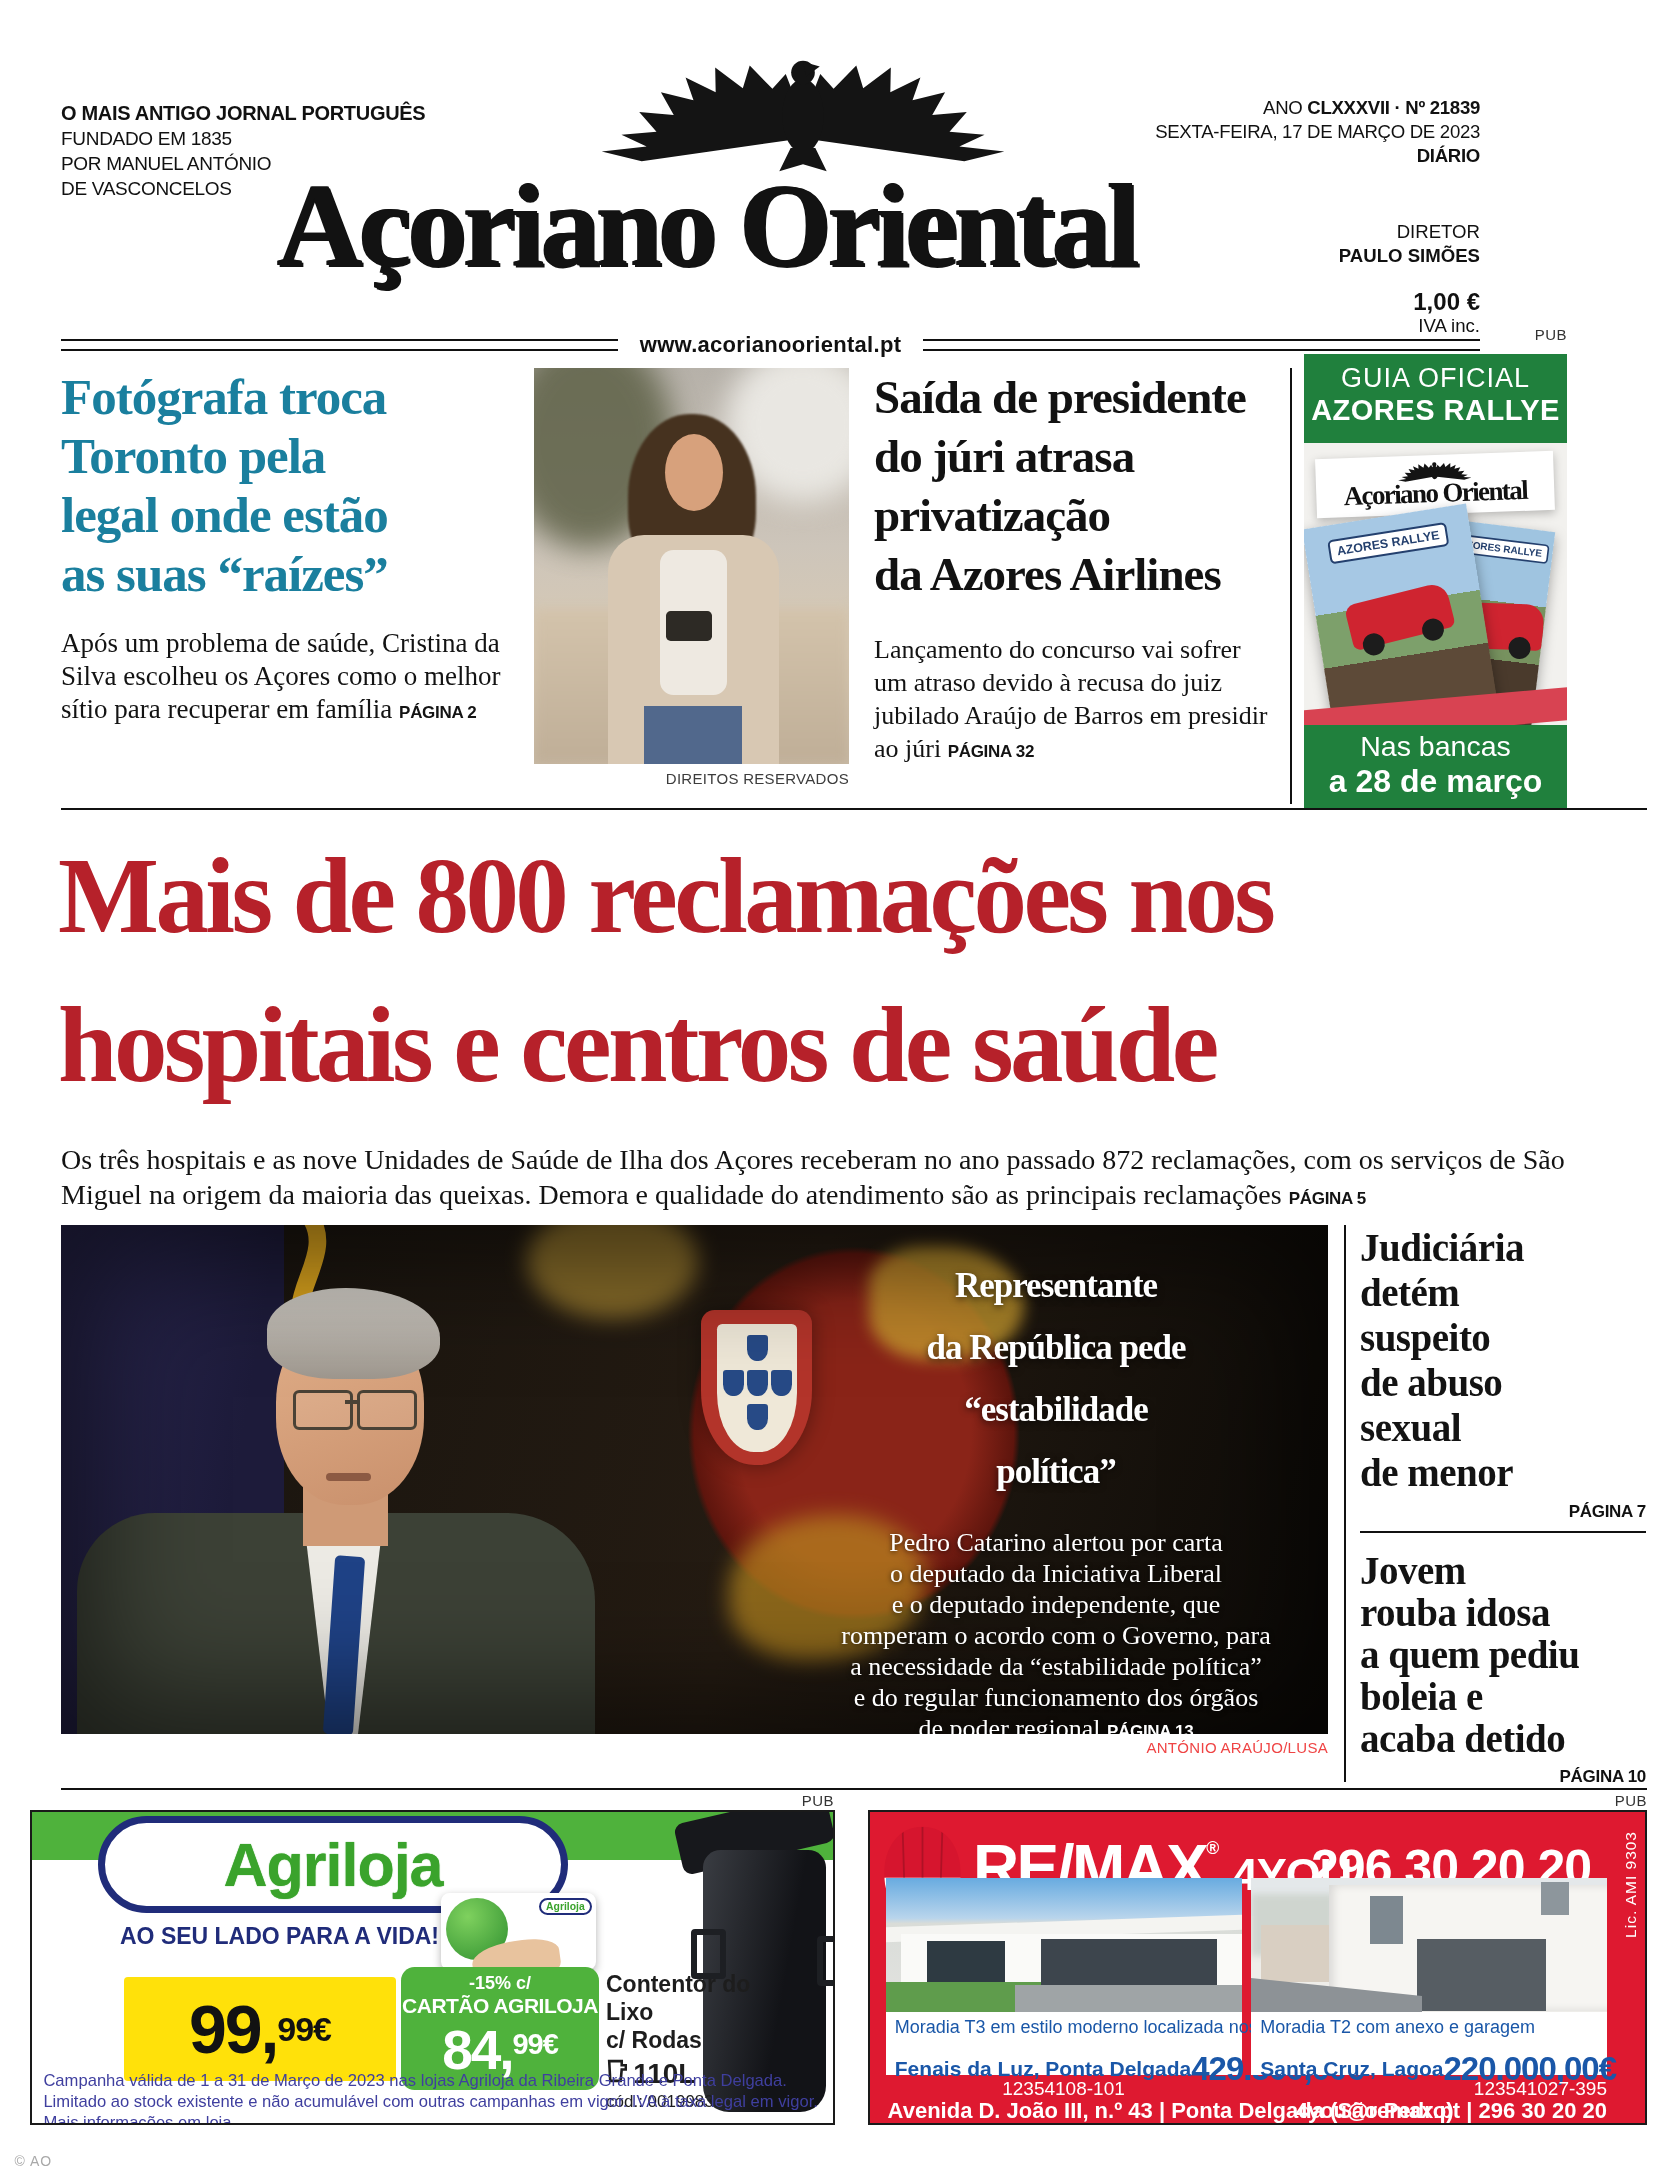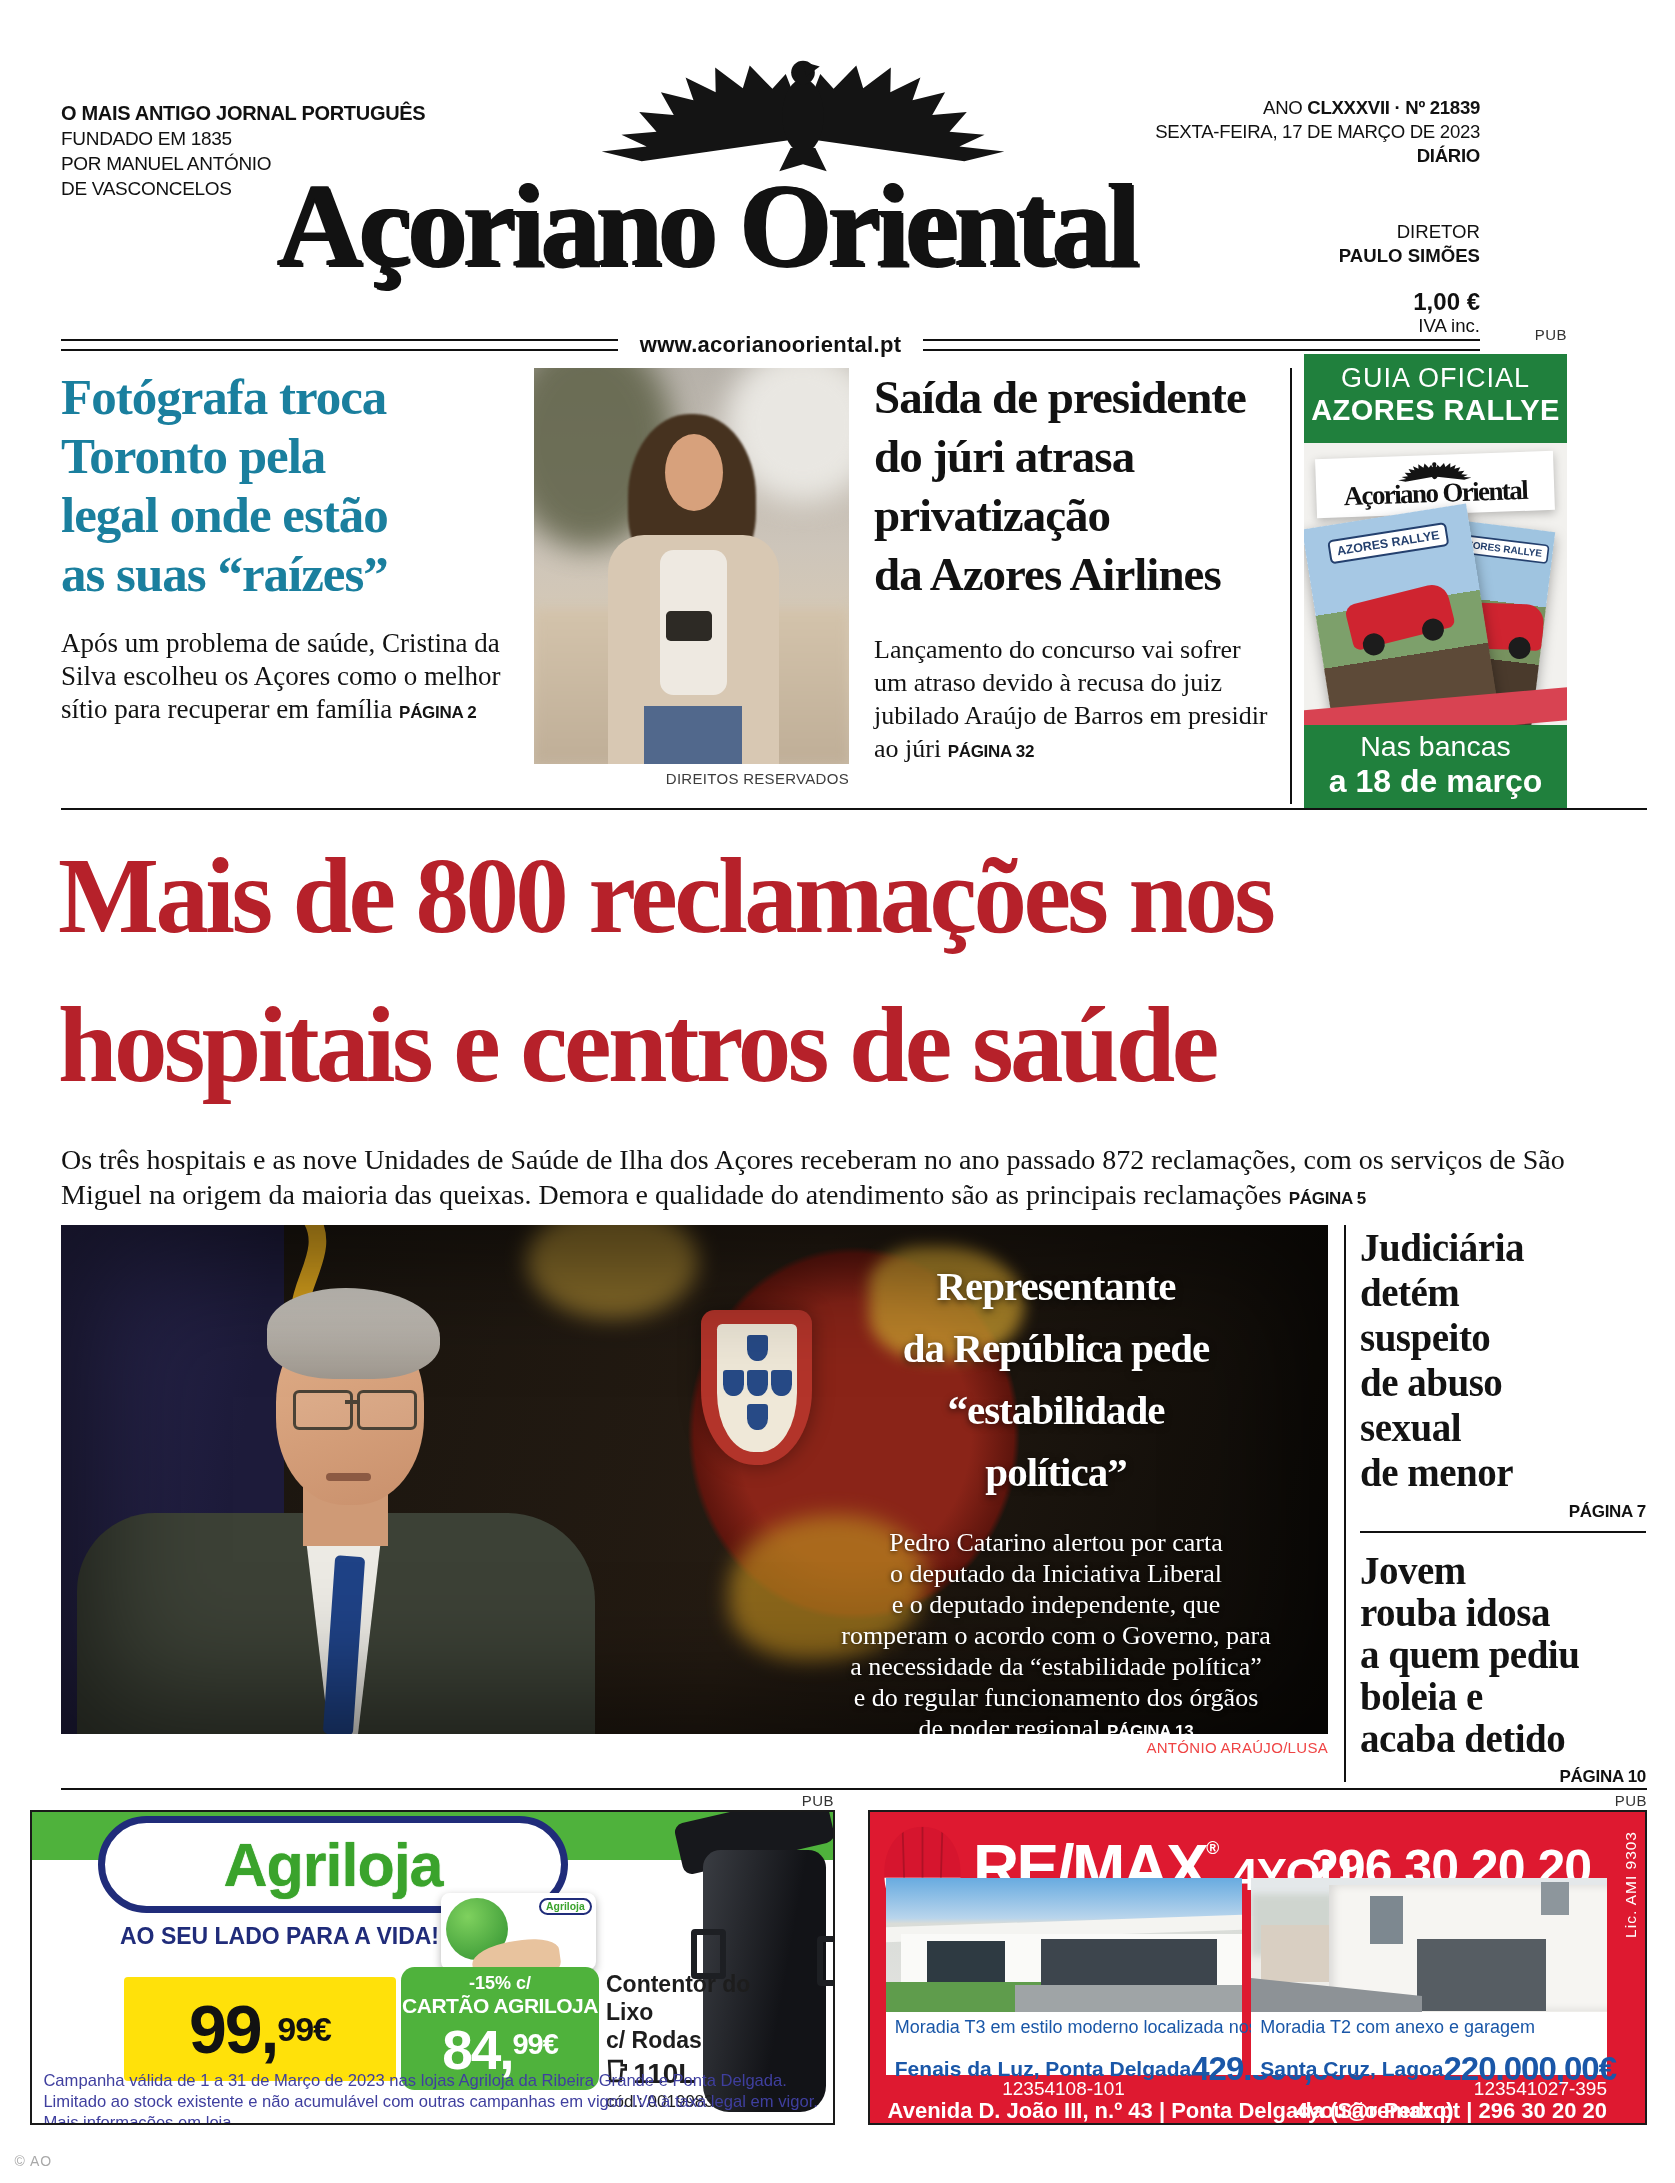--- a/index.html
+++ b/index.html
@@ -96,21 +96,21 @@
   .pm-tie{left:268px;top:331px;width:30px;height:179px;background:#1f4286;transform:rotate(4deg);border-radius:5.2px;}
   .pm-neck{left:242px;top:243px;width:85px;height:78px;background:#cf9a76;}
   .pm-face{left:215px;top:91px;width:148px;height:189px;background:linear-gradient(160deg,#e2b08a,#c9906c);border-radius:46%;}
   .pm-hair{left:206px;top:63px;width:173px;height:91px;background:linear-gradient(#d3cfc8,#9e978e);border-radius:50% 60% 42% 42%;}
   .pm-glass{left:232px;top:165px;width:54px;height:34px;border:3.6px solid #4a4236;border-radius:6.2px;background:rgba(255,255,255,.08);}
   .pm-glass2{left:296px;top:165px;}
   .pm-bridge{left:284px;top:175px;width:14.5px;height:3.6px;background:#4a4236;}
   .pm-mouth{left:265px;top:248px;width:45px;height:7.8px;background:#8c5a43;border-radius:4.1px;}
   .pm-vig{left:0;top:0;right:0;bottom:0;box-shadow:inset 0 0 114px 36px rgba(0,0,0,.55);}
   #pm-text{left:736px;top:30px;width:518px;text-align:center;color:#fff;z-index:6;}
-  #pm-text .hl{font-size:41px;line-height:62px;font-weight:700;letter-spacing:-1px;text-shadow:0 1.6px 7.2px rgba(0,0,0,.6);}
+  #pm-text .hl{font-size:35px;line-height:62px;font-weight:700;letter-spacing:-1px;text-shadow:0 1.6px 7.2px rgba(0,0,0,.6);}
   #pm-text .bd{margin-top:24px;font-size:26px;line-height:31px;text-shadow:0 1px 5.2px rgba(0,0,0,.7);}
   #pm-text .pref{color:#fff;}
   #credit-main{left:808px;top:1739px;width:520px;text-align:right;font-family:"Liberation Sans",sans-serif;font-size:15px;color:#ef4444;letter-spacing:0.3px;}
   #vd2{left:1344px;top:1225px;width:1.6px;height:557px;background:#111;}
 
   
   #side1{left:1360px;top:1225px;width:286px;}
   .sline{font-size:39px;line-height:45px;font-weight:700;color:#131313;letter-spacing:-0.5px;}
   .sref{text-align:right;margin-top:7.2px;}
   #siderule{left:1360px;top:1531px;width:286px;height:1.6px;background:#111;}
@@ -299,21 +299,21 @@
     </div>
     <div class="abs ra-bro" id="bro1">
       <div class="abs bro-badge">AZORES RALLYE</div>
       <div class="abs bro-car"></div>
       <div class="abs bro-corner"></div>
       <div class="abs bro-cap bro-cap2" style="bottom:13.5px;">GUIA OFICIAL</div>
     </div>
     <div class="abs ra-stripe"></div>
     <div class="abs ra-bot">
       <div class="l1">Nas bancas</div>
-      <div class="l2">a 18 de março</div>
+      <div class="l2">a 28 de março</div>
     </div>
   </div>
 
   <div class="abs" id="rule1"></div>
 
   <div class="abs" id="lead-hl">
     <div class="nw">Mais de 800 reclamações nos</div>
     <div class="nw">hospitais e centros de saúde</div>
   </div>
   <div class="abs" id="lead-deck">

